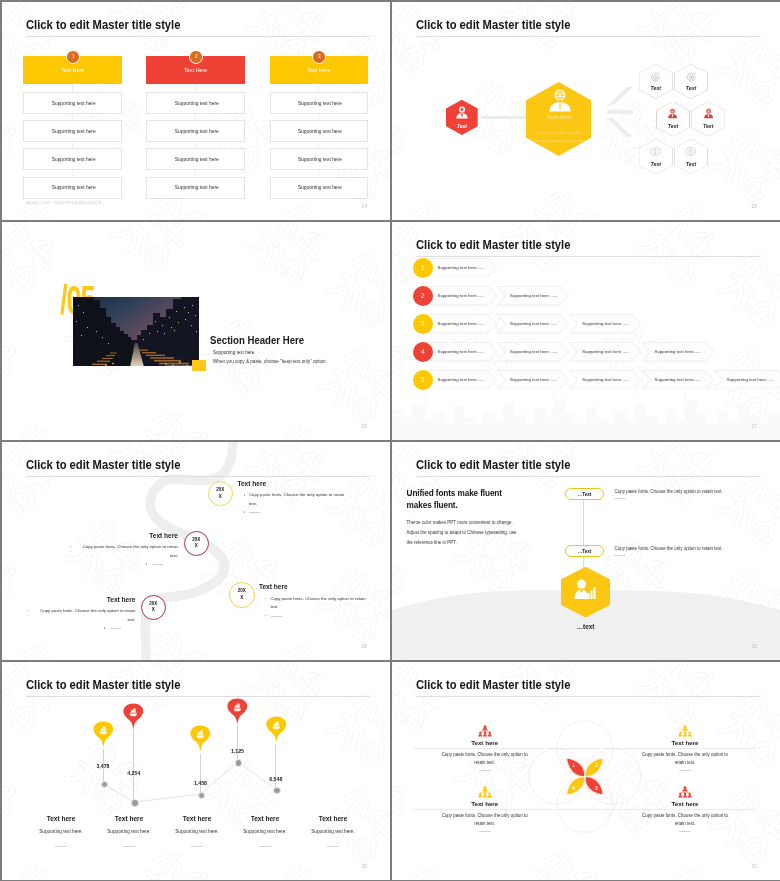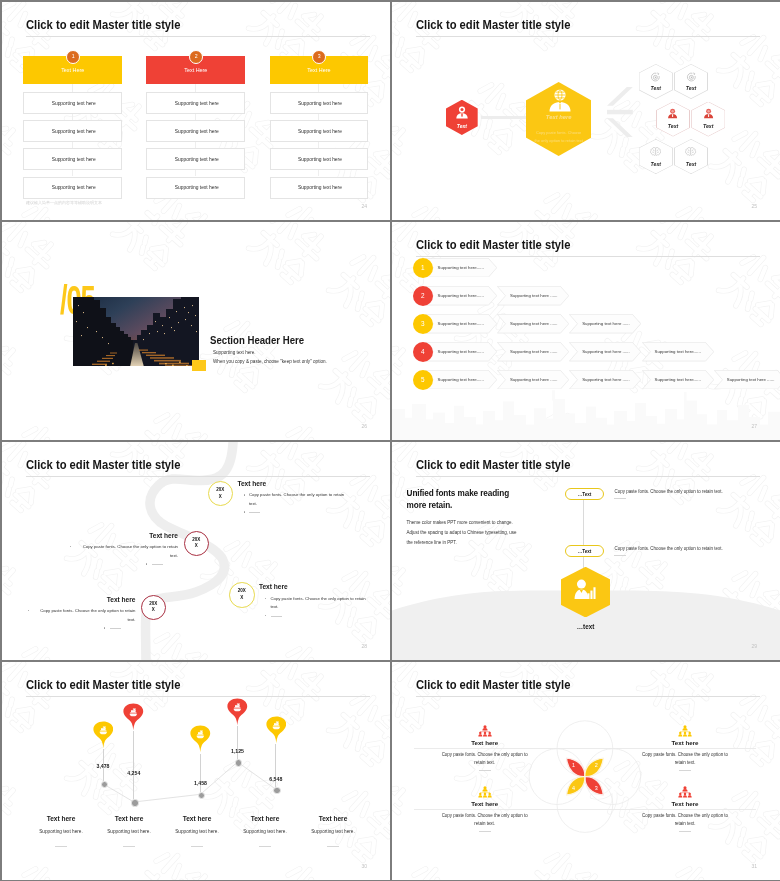--- a/index.html
+++ b/index.html
@@ -682,22 +682,22 @@
     <path d="M0.6 21.8 C0.6 14.9 3.9 11.4 8.1 11.4 C12.3 11.4 15.6 14.9 15.6 21.8 Z" fill="#fff"></path>
     <g fill="#fff">
         <rect x="14.6" y="15.6" width="2.3" height="6.2"></rect>
         <rect x="17.9" y="12.6" width="2.3" height="9.2"></rect>
         <rect x="21.2" y="9.0" width="2.3" height="12.8"></rect>
       </g>
     <path d="M9.9 11.8 l-1.8 3.4 l-1.8 -3.4z" fill="#FBC713"></path>
     </svg>
     <div style="position:absolute;left:168.7px;top:180.5px;width:49.7px;text-align:center;font-size:6.3px;font-weight:bold;color:#1a1a1a">…text</div>
     <div style="position:absolute;left:14.6px;top:46px;font-size:8.2px;font-weight:bold;color:#131313;line-height:11.5px;letter-spacing:-0.1px">
-      <div>Unified fonts make reading</div>
-      <div>more retain.</div>
+      <div>Unified fonts make fluent</div>
+      <div>makes fluent.</div>
     </div>
     <div style="position:absolute;left:14.6px;top:75.5px;font-size:4.5px;color:#333;line-height:10.3px">
       <div>Theme color makes PPT more convenient to change.</div>
       <div>Adjust the spacing to adapt to Chinese typesetting, use</div>
       <div>the reference line in PPT.</div>
     </div>
     <div class="stitle">Click to edit Master title style</div>
   <div class="trule"></div>
   <div class="pg">29</div>
   </div>

